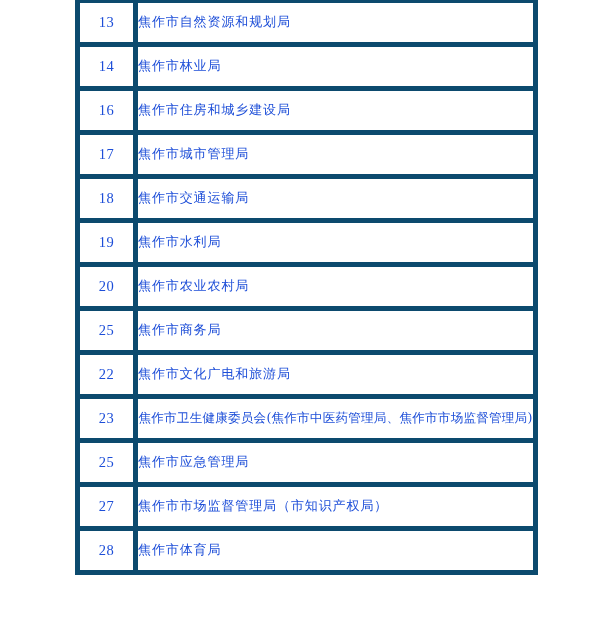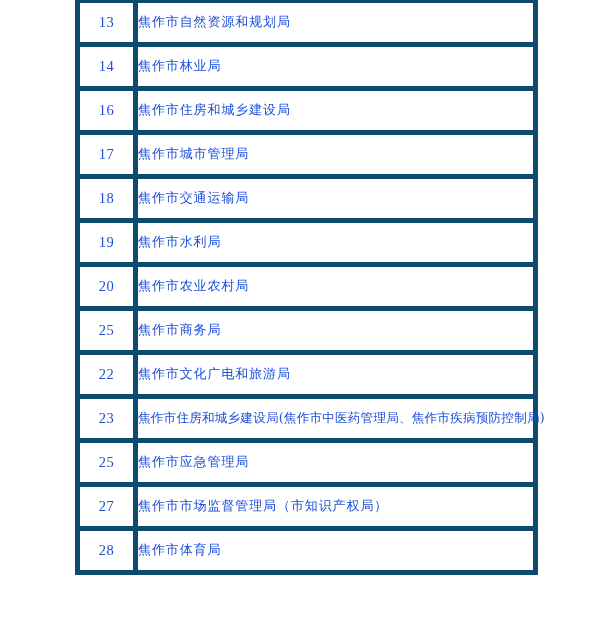--- a/index.html
+++ b/index.html
@@ -121,21 +121,21 @@
         <tr class="row-std">
           <td class="cell-index">25</td>
           <td class="cell-name"><span class="nm">焦作市商务局</span></td>
         </tr>
         <tr class="row-std">
           <td class="cell-index">22</td>
           <td class="cell-name"><span class="nm">焦作市文化广电和旅游局</span></td>
         </tr>
         <tr class="row-wide">
           <td class="cell-index">23</td>
-          <td class="cell-name"><span class="nm">焦作市住房和城乡建设局(焦作市中医药管理局、焦作市疾病预防控制局)</span></td>
+          <td class="cell-name"><span class="nm">焦作市卫生健康委员会(焦作市中医药管理局、焦作市市场监督管理局)</span></td>
         </tr>
         <tr class="row-std">
           <td class="cell-index">25</td>
           <td class="cell-name"><span class="nm">焦作市应急管理局</span></td>
         </tr>
         <tr class="row-std">
           <td class="cell-index">27</td>
           <td class="cell-name"><span class="nm">焦作市市场监督管理局（市知识产权局）</span></td>
         </tr>
         <tr class="row-std">

